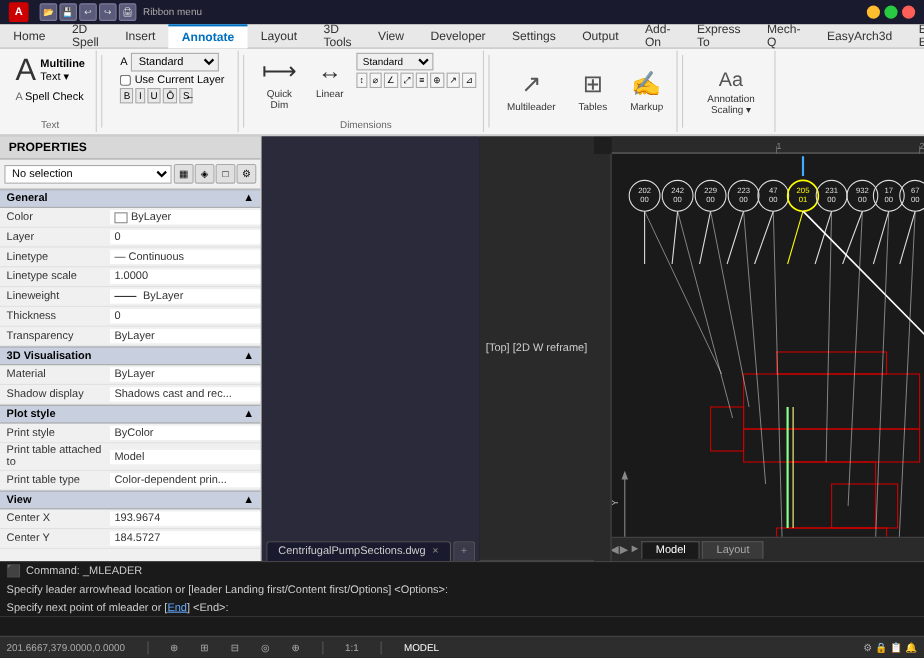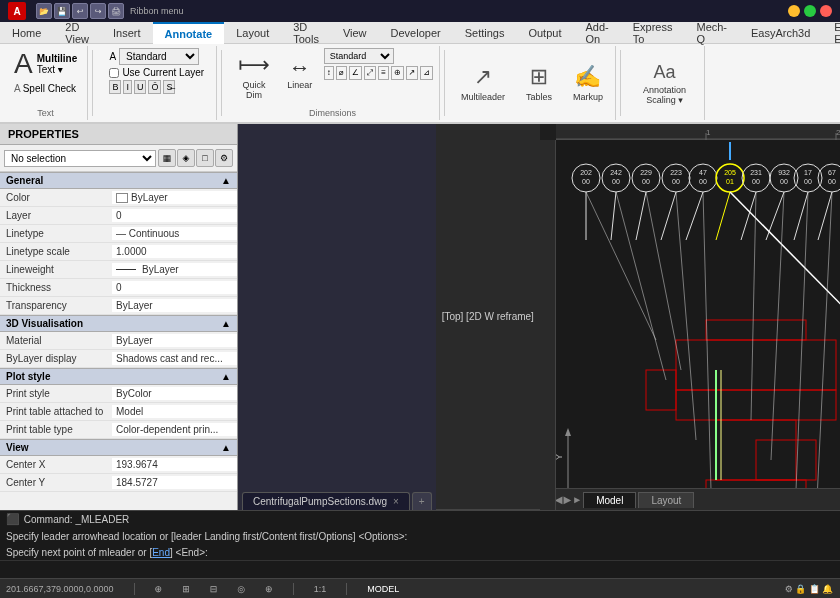--- a/index.html
+++ b/index.html
@@ -36,21 +36,21 @@
 
     
     .properties-panel { width: 238px; background: #f0f0f0; border-right: 1px solid #999; display: flex; flex-direction: column; overflow: hidden; }
     .properties-title { background: #d8d8d8; padding: 4px 8px; font-weight: bold; font-size: 11px; border-bottom: 1px solid #aaa; }
     .prop-selector { display: flex; align-items: center; gap: 2px; padding: 4px; border-bottom: 1px solid #ccc; }
     .prop-selector select { flex: 1; font-size: 10px; padding: 1px 2px; border: 1px solid #aaa; background: #fff; }
     .prop-selector .icon-btn { width: 18px; height: 18px; background: #e0e0e0; border: 1px solid #aaa; border-radius: 2px; display: flex; align-items: center; justify-content: center; font-size: 9px; cursor: pointer; }
 
     .prop-section { background: #c8d0e0; padding: 2px 6px; font-weight: bold; font-size: 10px; display: flex; justify-content: space-between; align-items: center; border-bottom: 1px solid #aaa; border-top: 1px solid #aaa; cursor: pointer; }
     .prop-row { display: flex; align-items: center; border-bottom: 1px solid #e0e0e0; min-height: 18px; }
-    .prop-label { width: 112px; padding: 1px 6px; font-size: 10px; color: #333; background: #f0f0f0; flex-shrink: 0; }
+    .prop-label { width: 100px; padding: 1px 6px; font-size: 10px; color: #333; background: #f0f0f0; flex-shrink: 0; }
     .prop-value { flex: 1; padding: 1px 4px; font-size: 10px; color: #333; background: #fff; overflow: hidden; text-overflow: ellipsis; white-space: nowrap; }
     .prop-value.with-icon { display: flex; align-items: center; gap: 3px; }
     .color-swatch { width: 12px; height: 10px; background: #fff; border: 1px solid #888; display: inline-block; }
 
     
     .drawing-area { flex: 1; background: #1e1e1e; position: relative; overflow: hidden; }
 
     
     .breadcrumb-bar { background: #2a2a2a; padding: 2px 6px; font-size: 10px; color: #aaa; border-bottom: 1px solid #444; display: flex; align-items: center; gap: 4px; }
     .breadcrumb-bar span { color: #ccc; }
@@ -102,21 +102,21 @@
   </div>
   <div class="title-bar-right" style="display:flex;gap:4px;">
     <span class="title-btn min"></span>
     <span class="title-btn max"></span>
     <span class="title-btn close"></span>
   </div>
 </div>
 
 <div class="ribbon-tabs">
   <div class="ribbon-tab">Home</div>
-  <div class="ribbon-tab">2D View</div>
+  <div class="ribbon-tab">2D Spell</div>
   <div class="ribbon-tab">Insert</div>
   <div class="ribbon-tab active">Annotate</div>
   <div class="ribbon-tab">Layout</div>
   <div class="ribbon-tab">3D Tools</div>
   <div class="ribbon-tab">View</div>
   <div class="ribbon-tab">Developer</div>
   <div class="ribbon-tab">Settings</div>
   <div class="ribbon-tab">Output</div>
   <div class="ribbon-tab">Add-On</div>
   <div class="ribbon-tab">Express To</div>
@@ -296,21 +296,21 @@
 
       <div class="prop-section">
         <span>3D Visualisation</span>
         <span>▲</span>
       </div>
       <div class="prop-row">
         <div class="prop-label">Material</div>
         <div class="prop-value">ByLayer</div>
       </div>
       <div class="prop-row">
-        <div class="prop-label">ByLayer display</div>
+        <div class="prop-label">Shadow display</div>
         <div class="prop-value">Shadows cast and rec...</div>
       </div>
 
       <div class="prop-section">
         <span>Plot style</span>
         <span>▲</span>
       </div>
       <div class="prop-row">
         <div class="prop-label">Print style</div>
         <div class="prop-value">ByColor</div>

